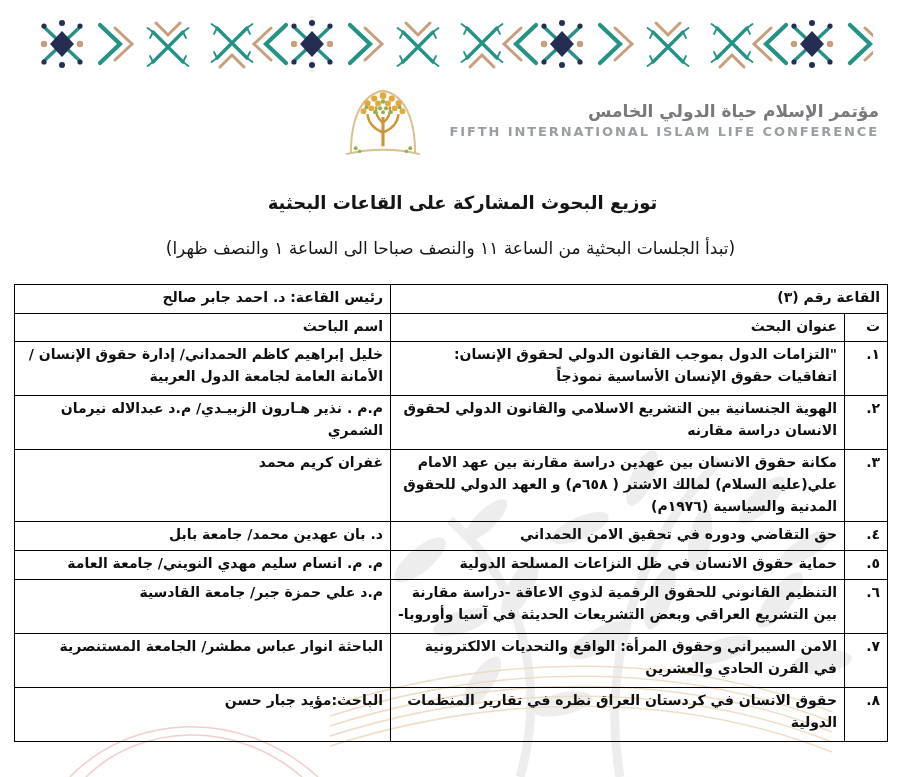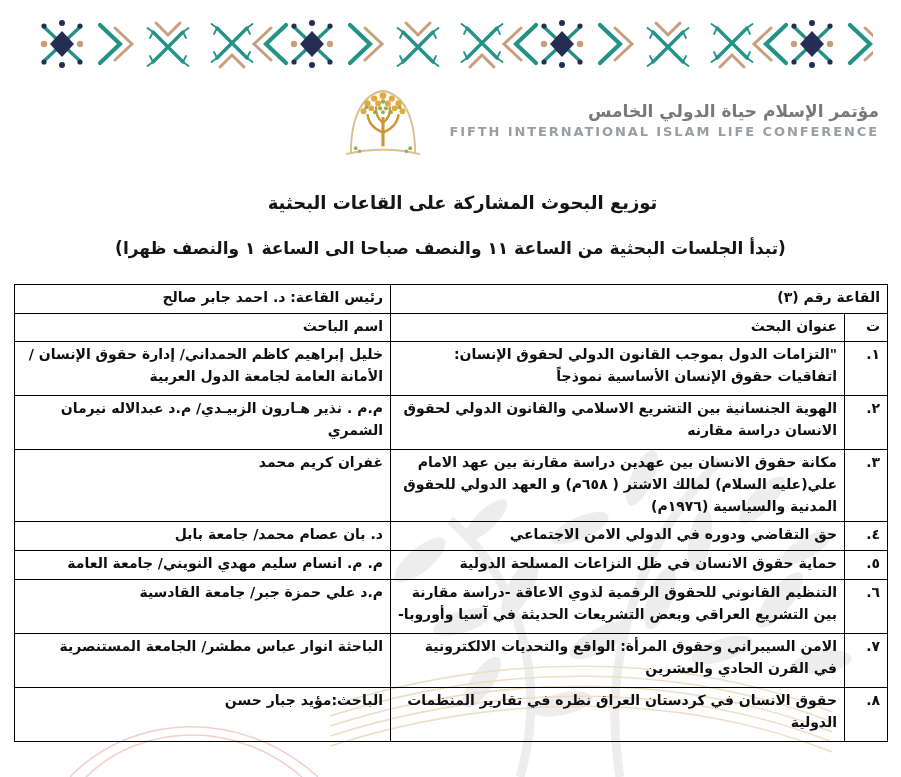--- a/index.html
+++ b/index.html
@@ -22,21 +22,21 @@
   .band .tn  { stroke:#c99e7d; stroke-width:3;   fill:none; stroke-linecap:round; }
   
   .logo { position:absolute; top:82px; right:22px; z-index:1; display:flex; align-items:center; gap:20px; }
   .logo-text { text-align:right; }
   .logo-ar { font-size:17px; font-weight:bold; color:#77797c; line-height:1.2; }
   .logo-en { font-size:13px; font-weight:bold; color:#9b9ea1; letter-spacing:1.9px; margin-top:3px; }
   
   .doc-title   { position:absolute; top:192px; left:12px; width:100%; text-align:center;
                  font-size:18px; font-weight:bold; color:#151515; z-index:1; }
   .doc-subtitle{ position:absolute; top:238px; left:0; width:100%; text-align:center;
-                 font-size:17px; font-weight:bold; color:#151515; z-index:1; }
+                 font-size:17px; font-weight:normal; color:#151515; z-index:1; }
   
   table.paper {
     position:absolute; top:284px; left:14px; width:873px;
     border-collapse:collapse; table-layout:fixed; z-index:1;
     background:transparent;
   }
   table.paper td {
     border:1.6px solid #000;
     padding:2px 7px 4px;
     font-size:14px; font-weight:bold; color:#0f0f0f;
@@ -208,22 +208,22 @@
         <td>الهوية الجنسانية بين التشريع الاسلامي والقانون الدولي لحقوق الانسان دراسة مقارنه</td>
         <td>م.م . نذير هـارون الزبيـدي/ م.د عبدالاله نيرمان الشمري</td>
       </tr>
       <tr class="r3l">
         <td class="no-cell">٣.</td>
         <td>مكانة حقوق الانسان بين عهدين دراسة مقارنة بين عهد الامام علي(عليه السلام) لمالك الاشتر ( ٦٥٨م) و العهد الدولي للحقوق المدنية والسياسية (١٩٧٦م)</td>
         <td>غفران كريم محمد</td>
       </tr>
       <tr class="r1l">
         <td class="no-cell">٤.</td>
-        <td>حق التقاضي ودوره في الدولي الامن الاجتماعي</td>
-        <td>د. بان عصام محمد/ جامعة بابل</td>
+        <td>حق التقاضي ودوره في تحقيق الامن الحمداني</td>
+        <td>د. بان عهدين محمد/ جامعة بابل</td>
       </tr>
       <tr class="r1l">
         <td class="no-cell">٥.</td>
         <td>حماية حقوق الانسان في ظل النزاعات المسلحة الدولية</td>
         <td>م. م. انسام سليم مهدي النويني/ جامعة العامة</td>
       </tr>
       <tr class="r2l">
         <td class="no-cell">٦.</td>
         <td>التنظيم القانوني للحقوق الرقمية لذوي الاعاقة -دراسة مقارنة بين التشريع العراقي وبعض التشريعات الحديثة في آسيا وأوروبا-</td>
         <td>م.د علي حمزة جبر/ جامعة القادسية</td>

